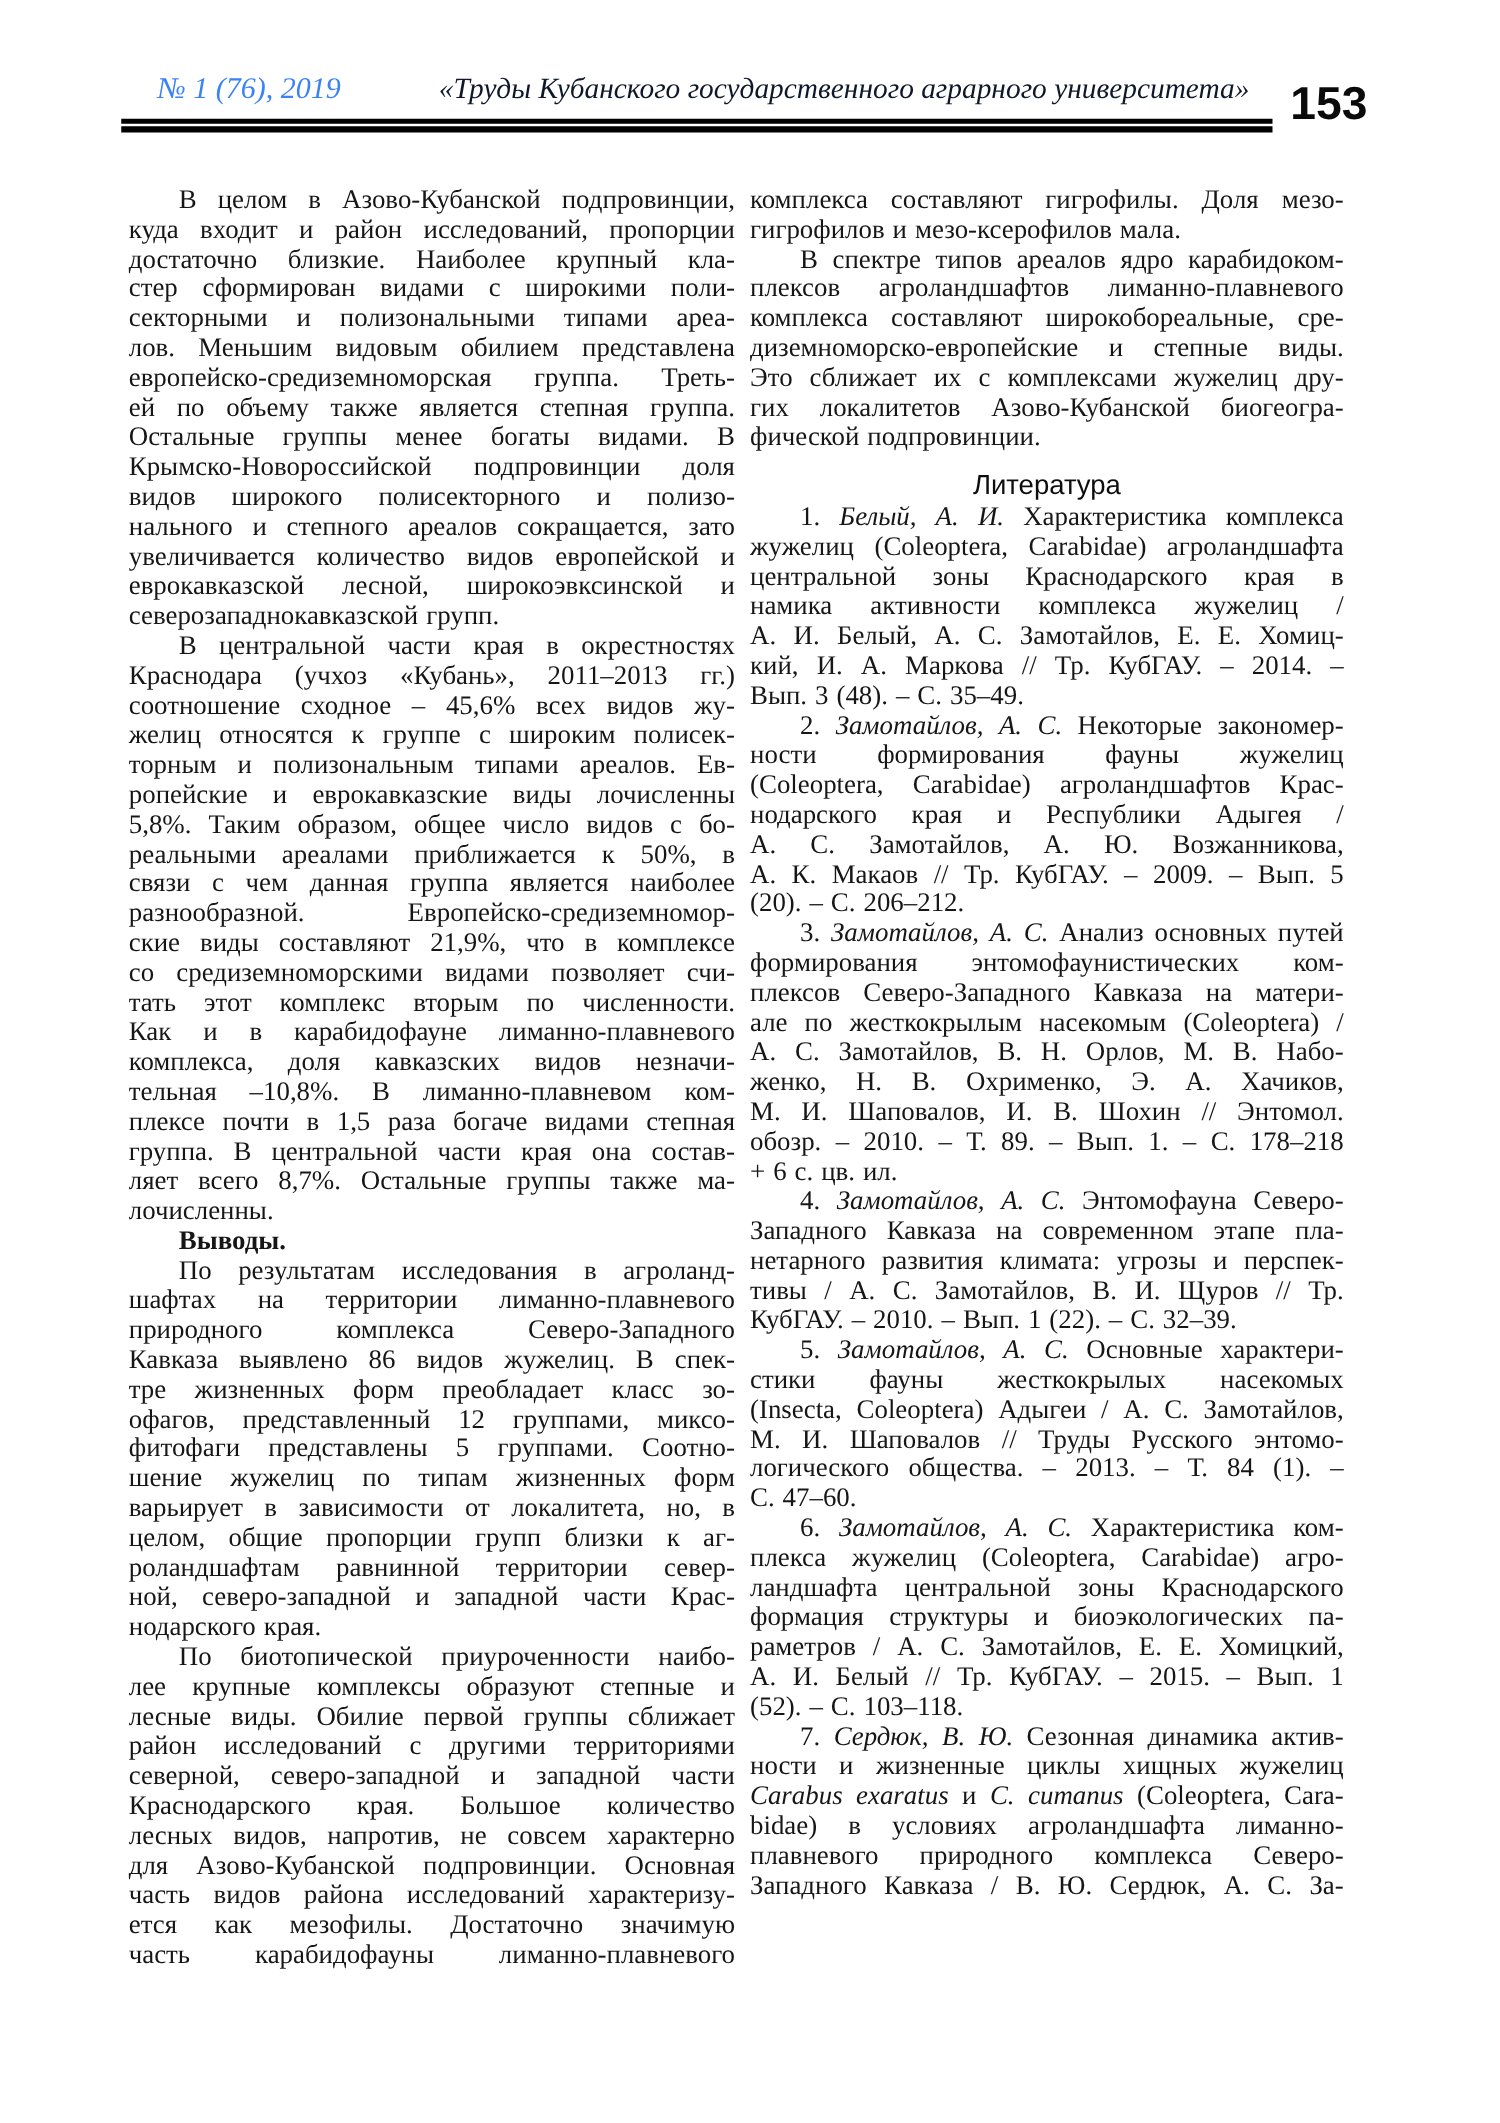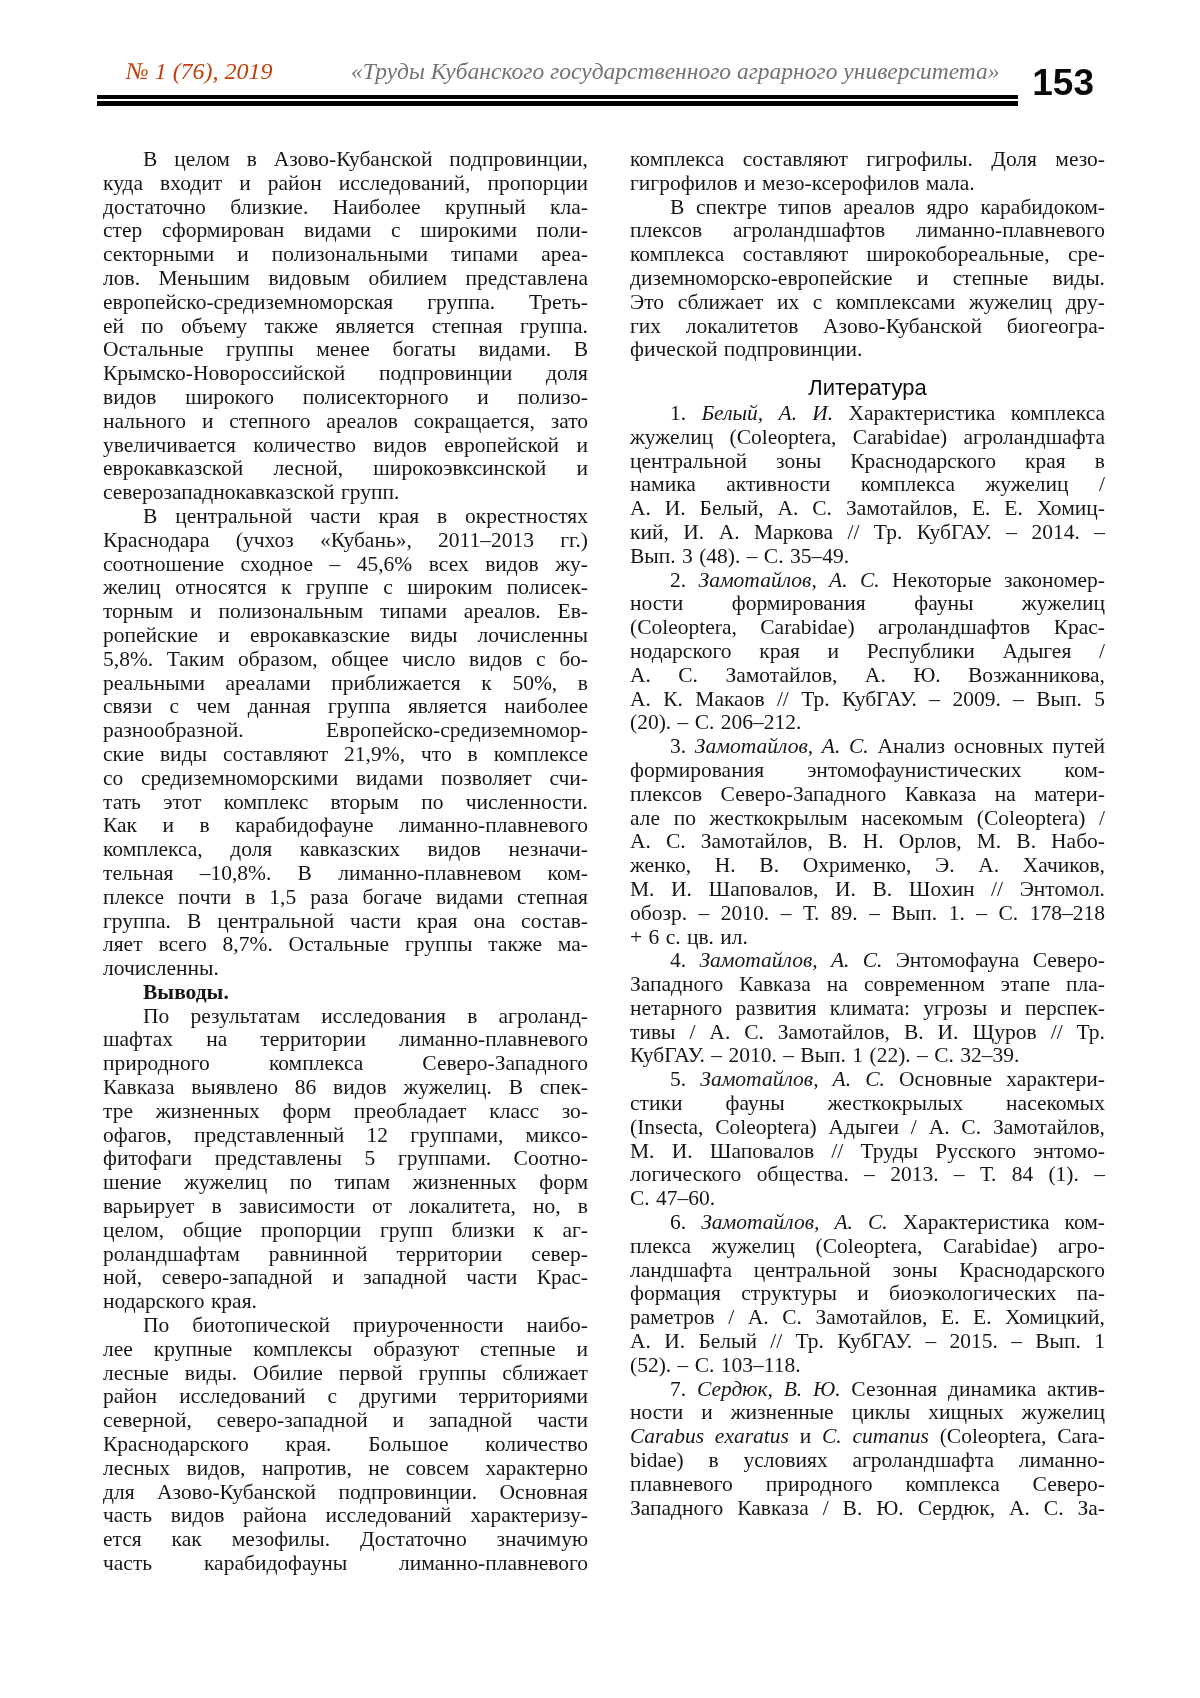--- a/index.html
+++ b/index.html
@@ -15,32 +15,32 @@
   .hdr { position: relative; margin: 58px 110px 0 97px; height: 50px; }
   .pagenum {
     position: absolute; right: -4px; top: 6px;
     font-family: "Liberation Sans", sans-serif;
     font-weight: 700; font-size: 37px; line-height: 1; color: #0a0a0a;
     letter-spacing: 0px;
   }
   .rulezone { position: absolute; left: 0; top: 0; width: 921px; }
   .hdr-row { display: flex; align-items: baseline; height: 37px; }
   .issue {
-    font-style: italic; font-size: 24px; padding-left: 29px; white-space: nowrap; color:#c2410c;
+    font-style: italic; font-size: 24px; padding-left: 29px; white-space: nowrap; color:#3b82f6;
   }
   .jtitle {
     flex: 1; text-align: center; font-style: italic; font-size: 23.5px;
-    padding-left: 60px; white-space: nowrap; color:#737373;
+    padding-left: 60px; white-space: nowrap; color:#0f172a;
   }
   .rule {
     height: 11px; box-sizing: border-box;
     border-top: 4px solid #000; border-bottom: 5px solid #000;
   }
   
-  .columns { display: flex; margin: 40px 110px 0 103px; gap: 42px; }
+  .columns { display: flex; margin: 40px 110px 0 103px; gap: 12px; }
   .col { flex: none; }
   .col.left  { width: 485px; }
   .col.right { width: 475px; }
   .line {
     font-size: 21.5px; line-height: 23.8px;
     text-align: justify; text-align-last: justify;
     word-spacing: 1px;
   }
   .line.noju { text-align-last: left; }
   .line.indent { text-indent: 40px; }

